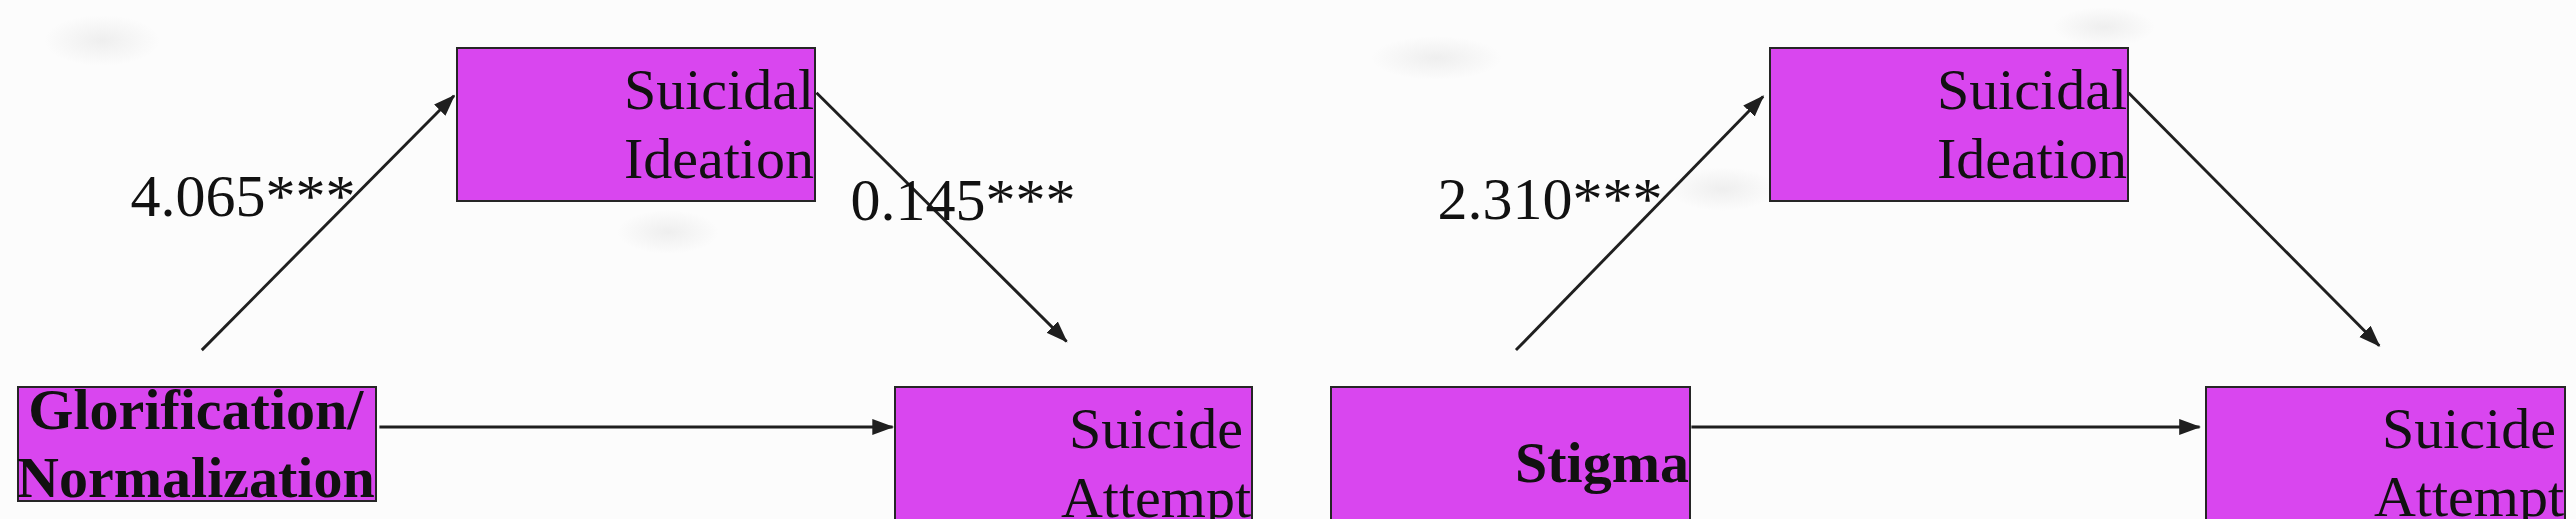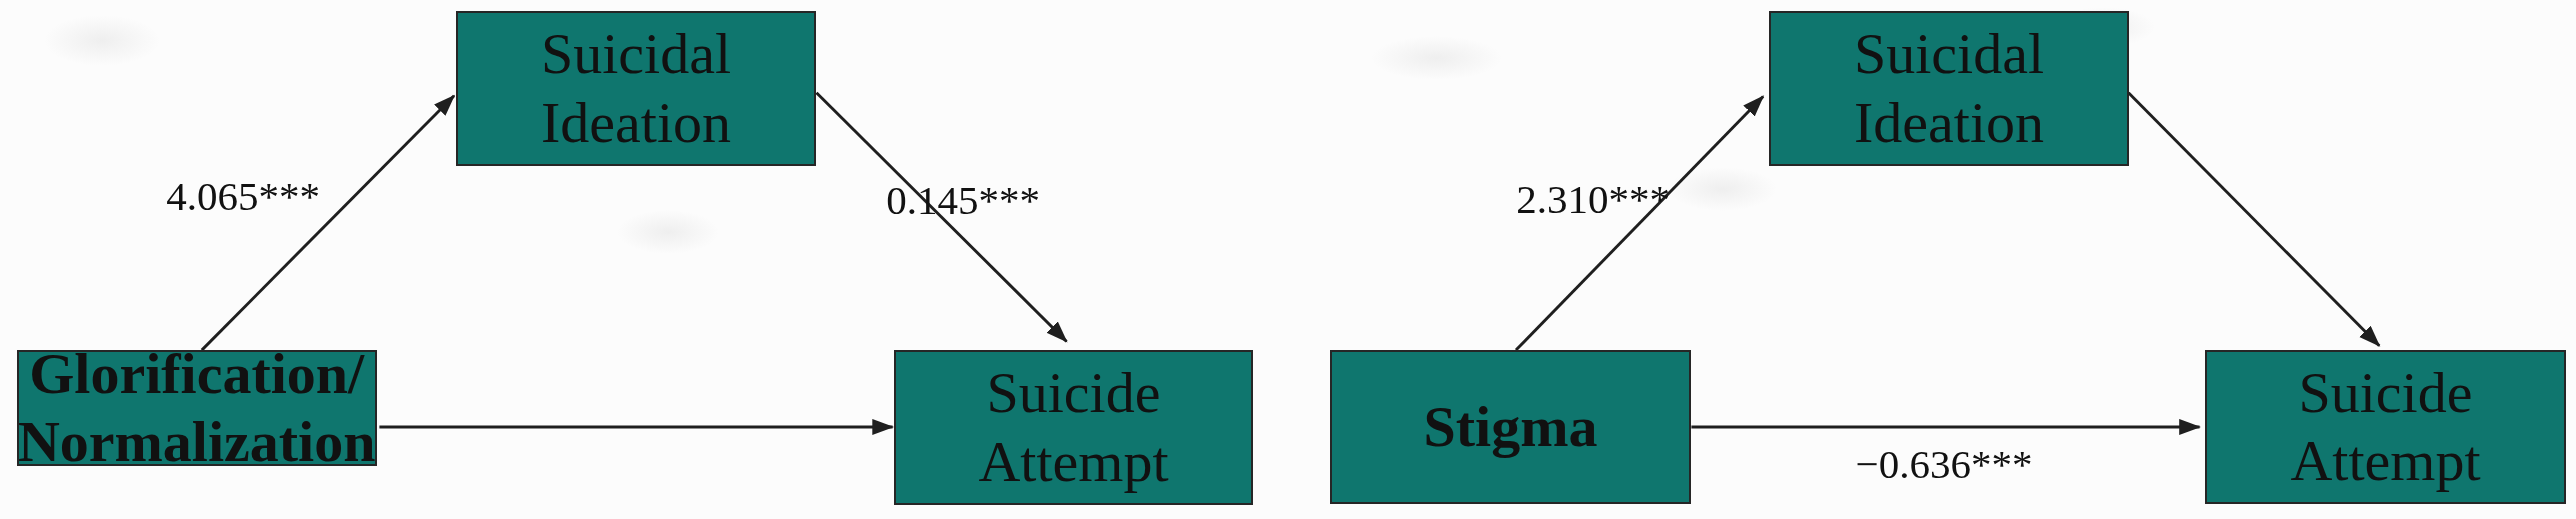--- a/index.html
+++ b/index.html
@@ -19,55 +19,56 @@
     pointer-events: none;
   }
   svg.arrows {
     position: absolute;
     left: 0; top: 0;
     width: 2576px; height: 519px;
   }
   svg.arrows line { stroke: #1f1f1f; stroke-width: 4; }
   .node {
     position: absolute;
-    background: #0f766e;
+    background: #d946ef;
     border: 2.9px solid #262626;
     display: flex;
     align-items: center;
-    justify-content: center;
+    justify-content: flex-end;
     text-align: center;
     box-sizing: border-box;
+    margin-top: 36px;
   }
   .node .label {
     font-size: 58px;
     line-height: 1.18;
     white-space: pre-line;
     color: #111111;
   }
   .coef {
     position: absolute;
     transform: translate(-50%, -50%);
-    font-size: 41px;
+    font-size: 60px;
     white-space: nowrap;
     color: #111111;
   }
 
   
   #box-glorification { left: 16.7px;  top: 350px; width: 360px; height: 116px; font-weight: bold; }
   #box-ideation-left { left: 456px; top: 11px;  width: 360px; height: 155px; }
   #box-attempt-left  { left: 894px;top: 350px; width: 359px; height: 155px; }
   #coef-a1 { left: 243px;  top: 196px; }
   #coef-b1 { left: 963px; top: 200px; font-family: Liberation Serif, serif; }
   #coef-c1 { left: 614px;  top: 463px; }
 
   
   #box-stigma         { left: 1330px; top: 350px; width: 361px; height: 154px; font-weight: bold; }
   #box-ideation-right { left: 1769px; top: 11px;  width: 360px; height: 155px; }
   #box-attempt-right  { left: 2205px; top: 350px; width: 361px; height: 154px; }
-  #coef-a2 { left: 1550px; top: 199px; margin-left: 43px; }
+  #coef-a2 { left: 1550px; top: 199px; }
   #coef-b2 { left: 2276px; top: 200px; }
   #coef-c2 { left: 1944px; top: 464px; }
 </style>
 </head>
 <body>
 
 <div id="canvas">
 
   <div class="smudge" style="left:44px;top:14.5px;width:116px;height:51px;"></div>
   <div class="smudge" style="left:617px;top:210px;width:102px;height:44px;"></div>
@@ -113,16 +114,15 @@
   <div class="node" id="box-ideation-right">
     <span class="label">Suicidal
 Ideation</span>
   </div>
   <div class="node" id="box-attempt-right">
     <span class="label">Suicide
 Attempt</span>
   </div>
 
   <div class="coef" id="coef-a2">2.310***</div>
-  <div class="coef" id="coef-c2">−0.636***</div>
 
 </div>
 
 
 </body></html>

